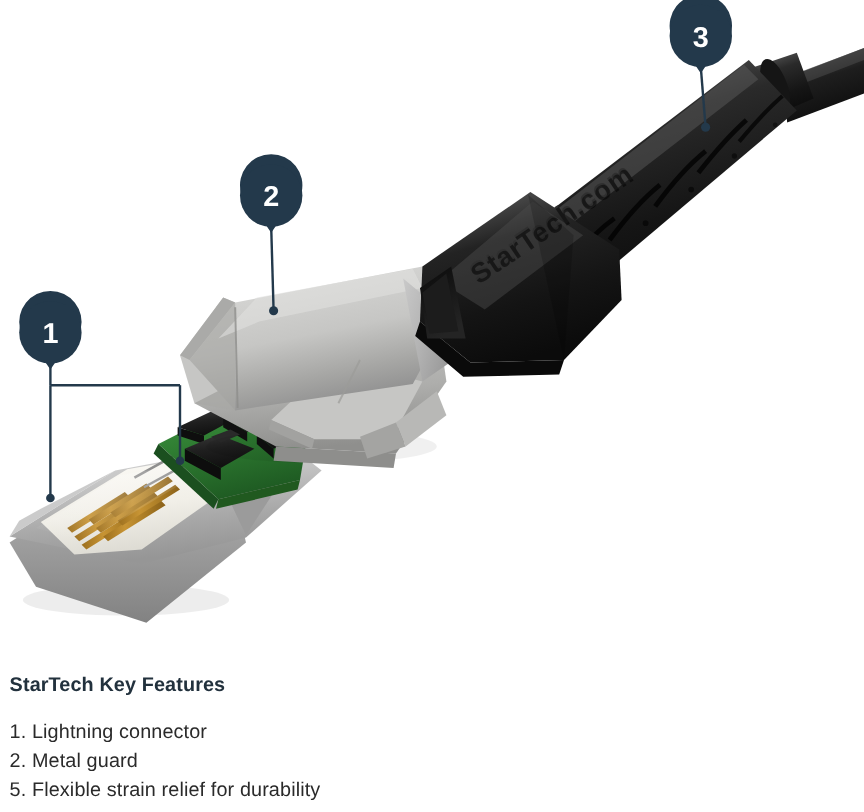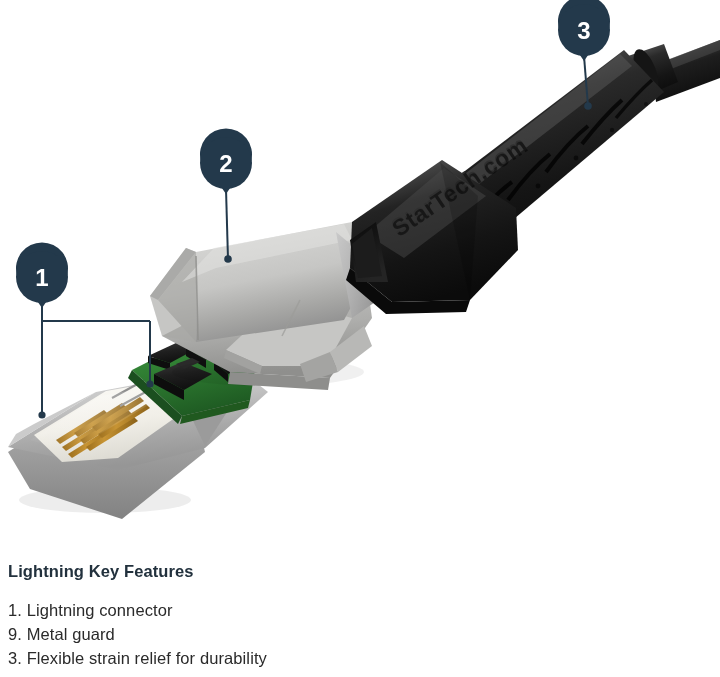--- a/index.html
+++ b/index.html
@@ -293,19 +293,19 @@
 
       <g>
         <path d="M 584 61 L 573 45 A 26 26 0 1 1 595 45 Z" fill="#23394b"></path>
         <circle cx="584" cy="30" r="26" fill="#23394b"></circle>
         <text x="584" y="39" text-anchor="middle" font-family="Liberation Sans, sans-serif" font-size="24" font-weight="bold" fill="#ffffff">3</text>
       </g>
     </svg>
   </div>
 
   <div id="captions">
-    <div class="caption-heading">Lightning Key Features</div>
+    <div class="caption-heading">StarTech Key Features</div>
     <div class="caption-item ci-0">1. Lightning connector</div>
-    <div class="caption-item ci-1">9. Metal guard</div>
-    <div class="caption-item ci-2">3. Flexible strain relief for durability</div>
+    <div class="caption-item ci-1">2. Metal guard</div>
+    <div class="caption-item ci-2">5. Flexible strain relief for durability</div>
   </div>
 
 </div>
 
 </body></html>

